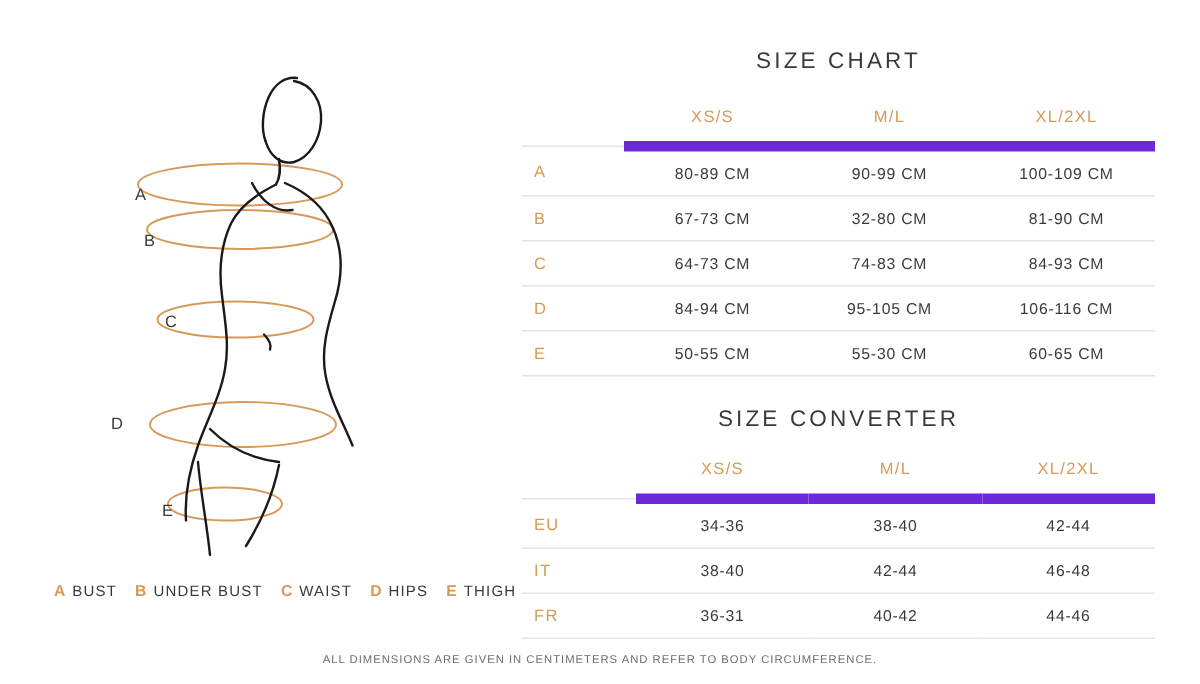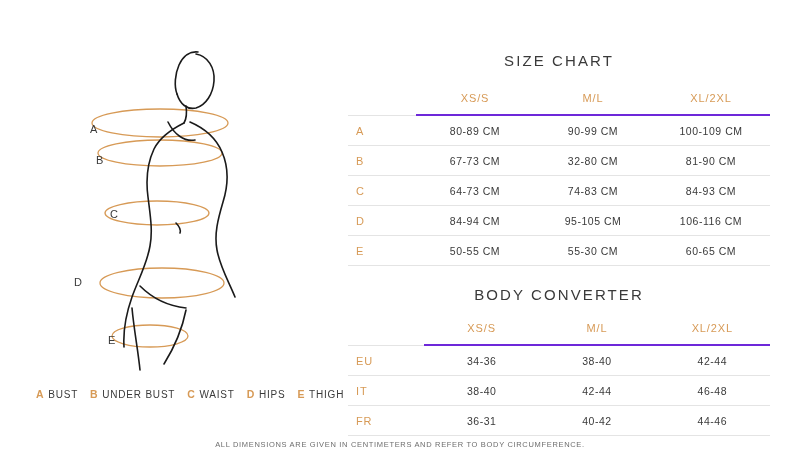--- a/index.html
+++ b/index.html
@@ -73,21 +73,20 @@
     color: #3a3a3a;
     font-size: 10px;
     letter-spacing: 0.08em;
   }
 
   
   .tables-col {
     flex: 1 1 auto;
     padding: 24px 30px 0 8px;
     box-sizing: border-box;
-    margin-top: 20px;
   }
   .table-title {
     text-align: center;
     font-size: 15px;
     letter-spacing: 0.14em;
     color: #3a3a3a;
     margin: 8px 0 14px 0;
     font-weight: 400;
   }
   table.size-table {
@@ -98,21 +97,21 @@
   table.size-table th,
   table.size-table td {
     border-bottom: 1px solid #e4e4e4;
     padding: 9px 0 8px 0;
     font-weight: 400;
     font-size: 10.5px;
     letter-spacing: 0.05em;
     text-align: center;
   }
   table.size-table thead th {
-    border-bottom: 2px solid #6d28d9;
+    border-bottom: 7px solid #6d28d9;
     color: #d79a56;
     font-size: 11px;
     letter-spacing: 0.08em;
     padding-bottom: 10px;
   }
   table.size-table th.rowhead,
   table.size-table td.rowhead {
     width: 60px;
     text-align: left;
     padding-left: 8px;
@@ -264,21 +263,21 @@
               <td class="rowhead">E</td>
               <td>50-55 CM</td>
               <td>55-30 CM</td>
               <td>60-65 CM</td>
             </tr>
           </tbody>
         </table>
       </div>
 
       <div class="converter-block">
-        <div class="table-title">BODY CONVERTER</div>
+        <div class="table-title">SIZE CONVERTER</div>
         <table class="size-table conv-table">
           <thead>
             <tr>
               <th class="rowhead corner"></th>
               <th>XS/S</th>
               <th>M/L</th>
               <th>XL/2XL</th>
             </tr>
           </thead>
           <tbody>

